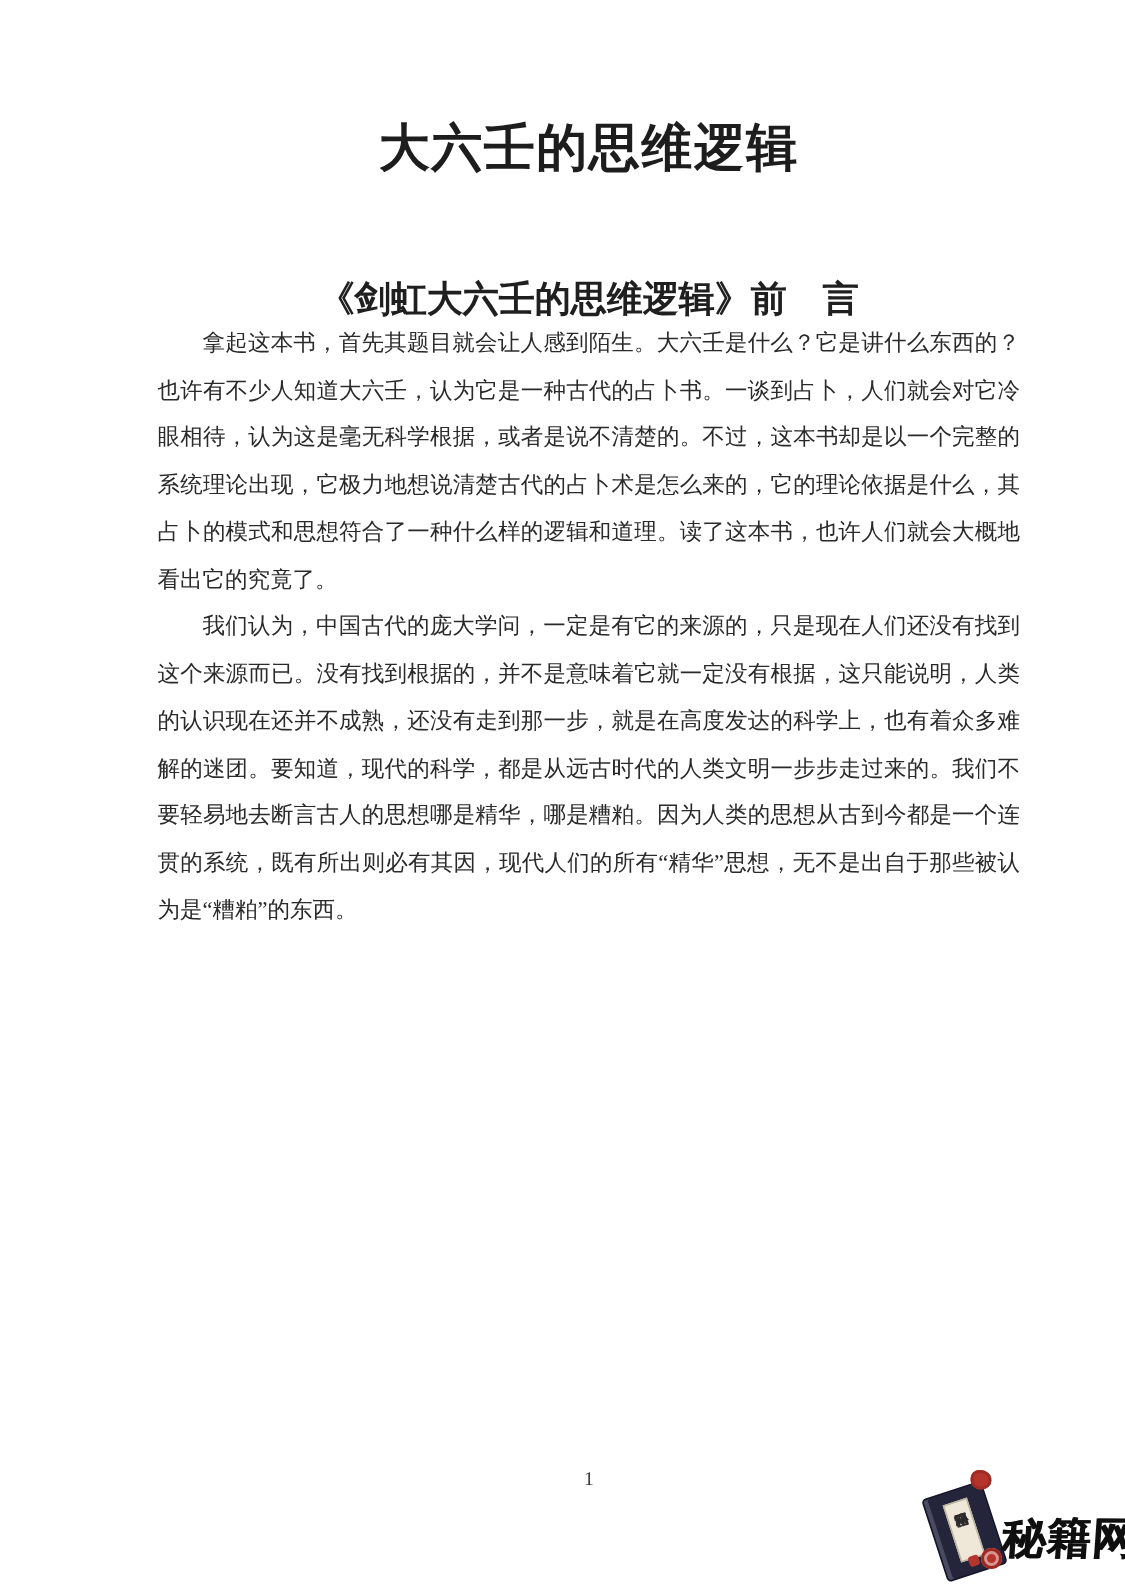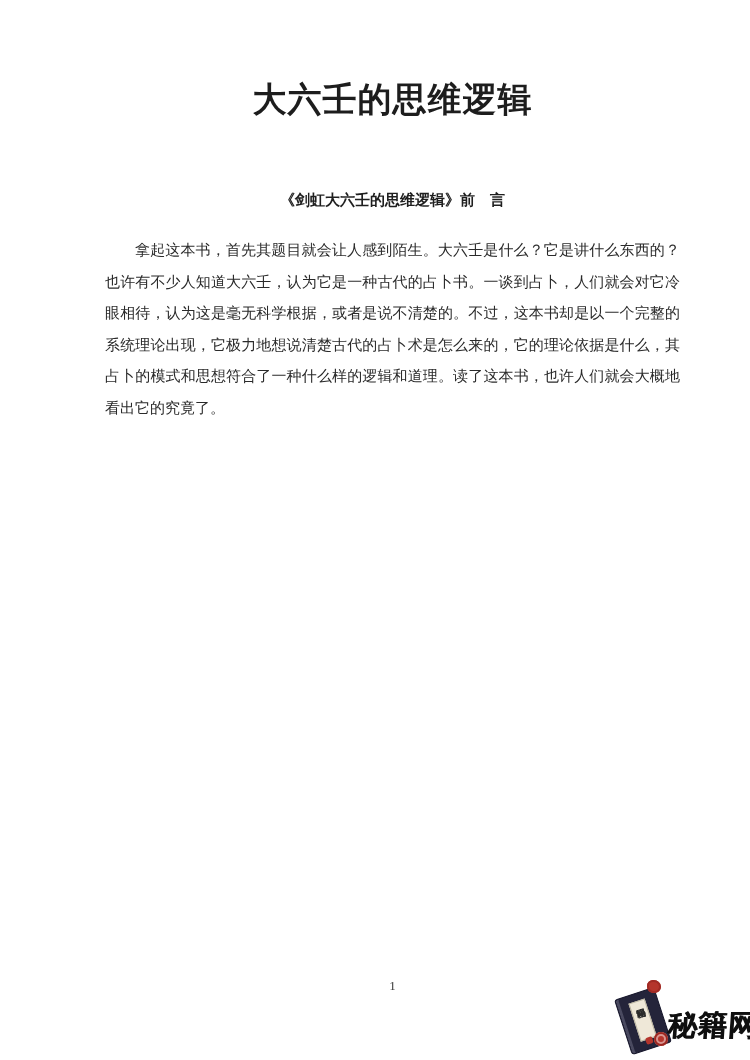--- a/index.html
+++ b/index.html
@@ -25,26 +25,25 @@
     font-size:34px;
     line-height:42px;
     letter-spacing:1px;
     color:#1d1d1d;
   }
   .section-heading {
     margin:0;
     padding-top:66px;
     text-align:center;
     font-weight:700;
-    font-size:15px;
+    font-size:24px;
     line-height:28px;
     color:#1f1f1f;
   }
   .body-text {
-    margin-top:21px;
   }
   .body-text p {
     margin:0;
     font-size:15px;
     line-height:31.5px;
     text-align:justify;
     text-indent:2em;
     color:#2a2a2a;
   }
   .page-number {
@@ -128,20 +127,21 @@
 </style>
 </head>
 <body>
 
 <div class="page">
   <div class="content">
     <h1 class="doc-title">大六壬的思维逻辑</h1>
     <h2 class="section-heading">《剑虹大六壬的思维逻辑》前　言</h2>
     <div class="body-text">
       <p>拿起这本书，首先其题目就会让人感到陌生。大六壬是什么？它是讲什么东西的？也许有不少人知道大六壬，认为它是一种古代的占卜书。一谈到占卜，人们就会对它冷眼相待，认为这是毫无科学根据，或者是说不清楚的。不过，这本书却是以一个完整的系统理论出现，它极力地想说清楚古代的占卜术是怎么来的，它的理论依据是什么，其占卜的模式和思想符合了一种什么样的逻辑和道理。读了这本书，也许人们就会大概地看出它的究竟了。</p>
+      <p>我们认为，中国古代的庞大学问，一定是有它的来源的，只是现在人们还没有找到这个来源而已。没有找到根据的，并不是意味着它就一定没有根据，这只能说明，人类的认识现在还并不成熟，还没有走到那一步，就是在高度发达的科学上，也有着众多难解的迷团。要知道，现代的科学，都是从远古时代的人类文明一步步走过来的。我们不要轻易地去断言古人的思想哪是精华，哪是糟粕。因为人类的思想从古到今都是一个连贯的系统，既有所出则必有其因，现代人们的所有“精华”思想，无不是出自于那些被认为是“糟粕”的东西。</p>
     </div>
   </div>
 
   <div class="page-number">1</div>
 
   <div class="watermark">
     <div class="book">
       <div class="book-label">
         <span>秘籍网</span>
       </div>

